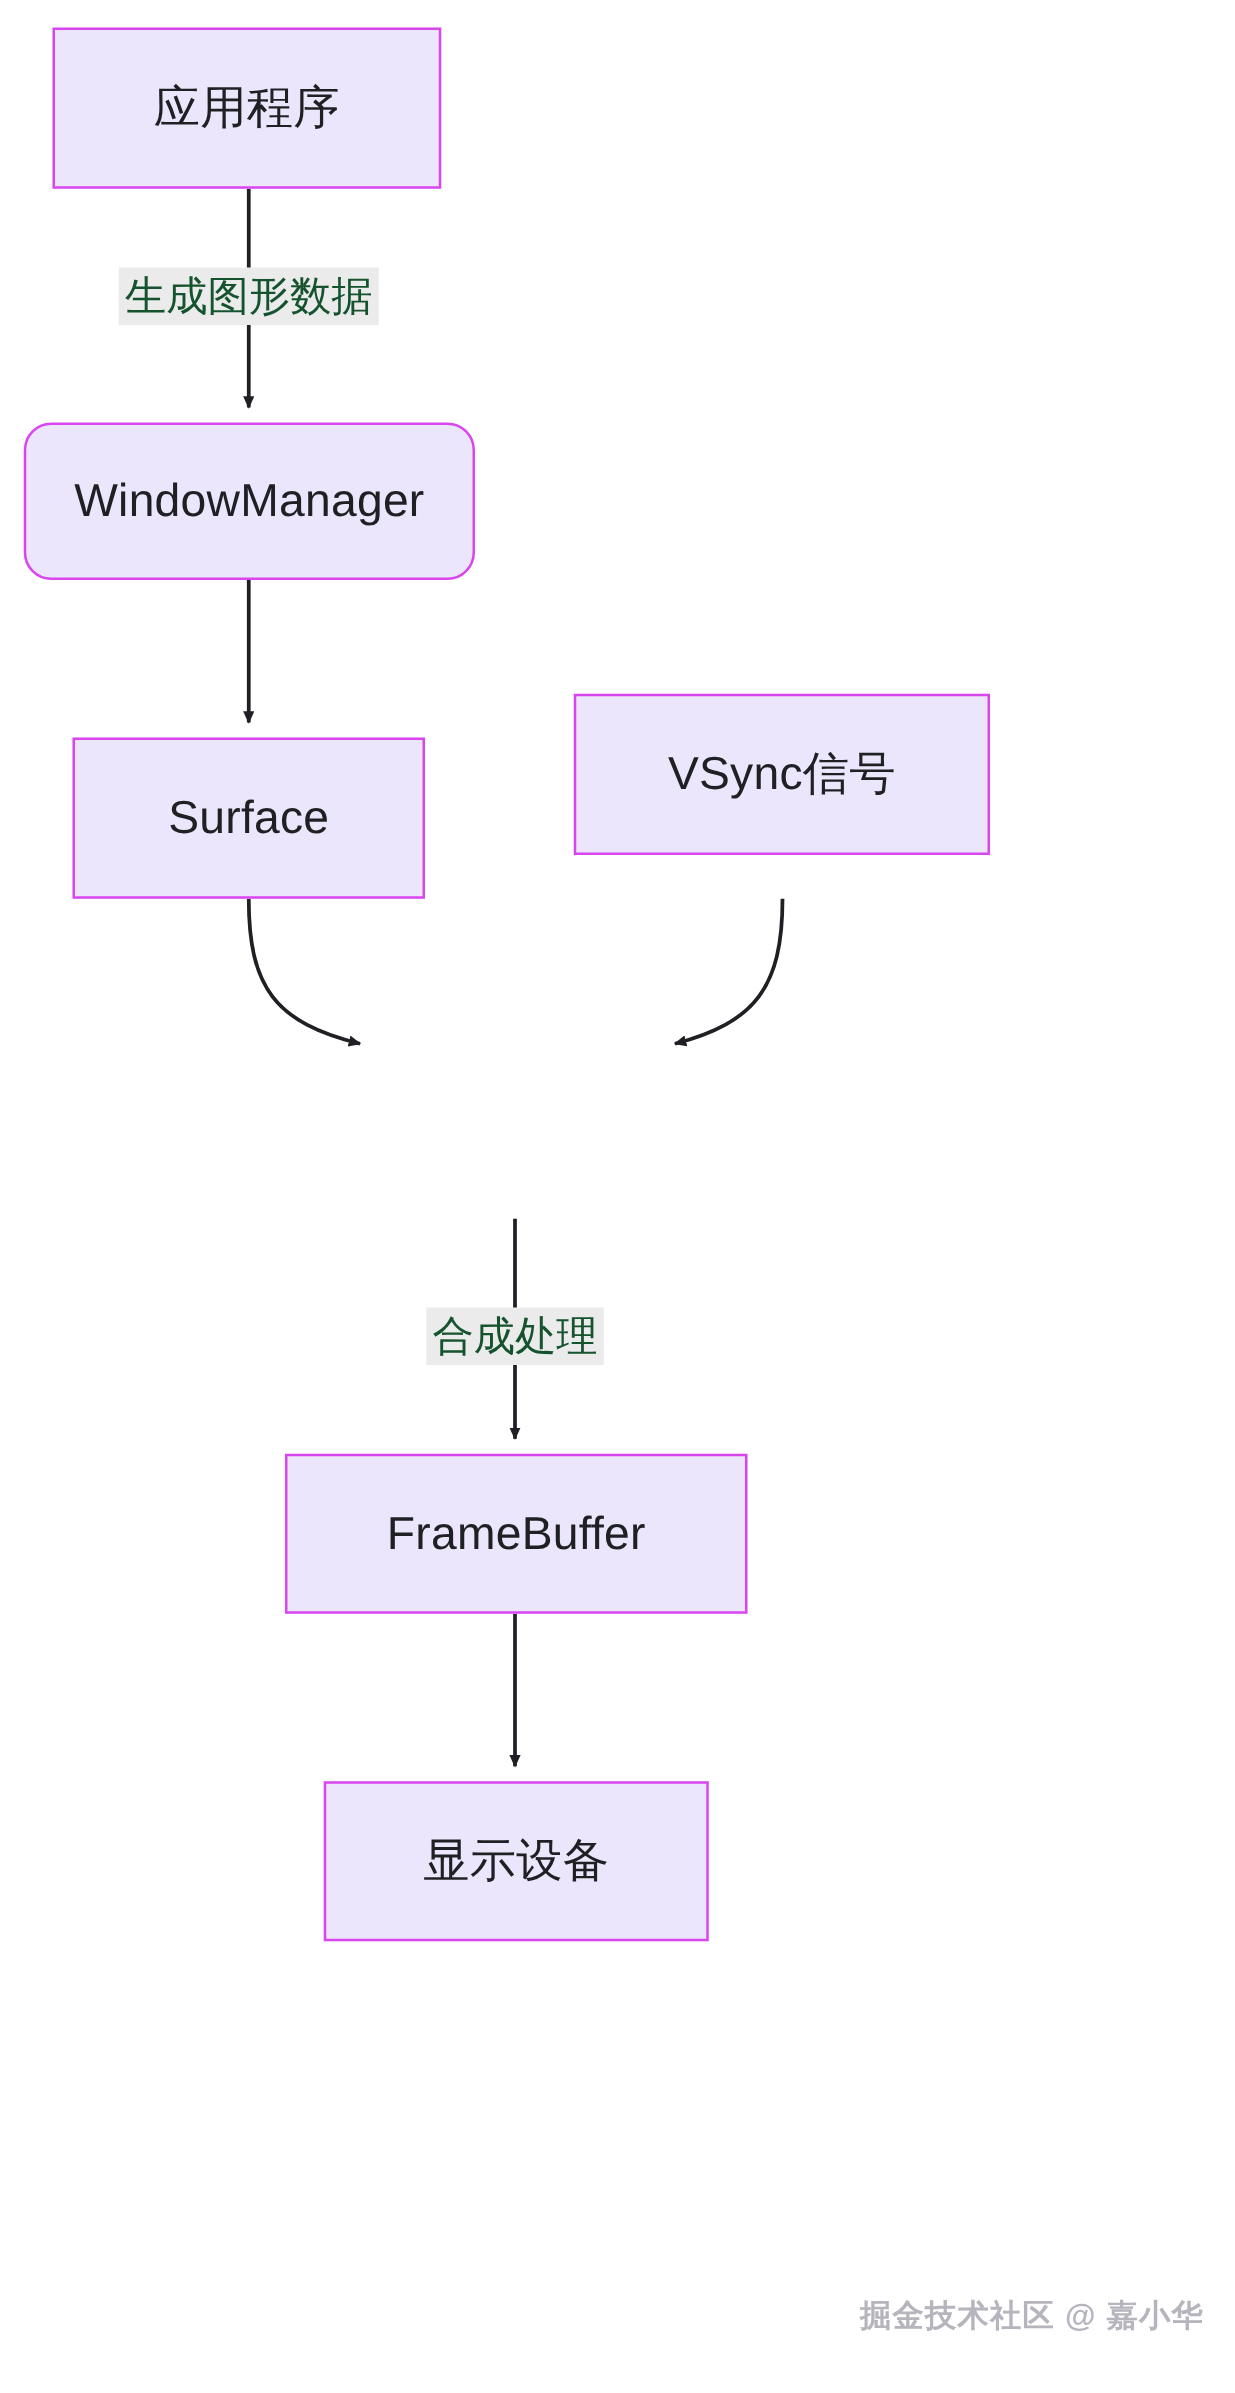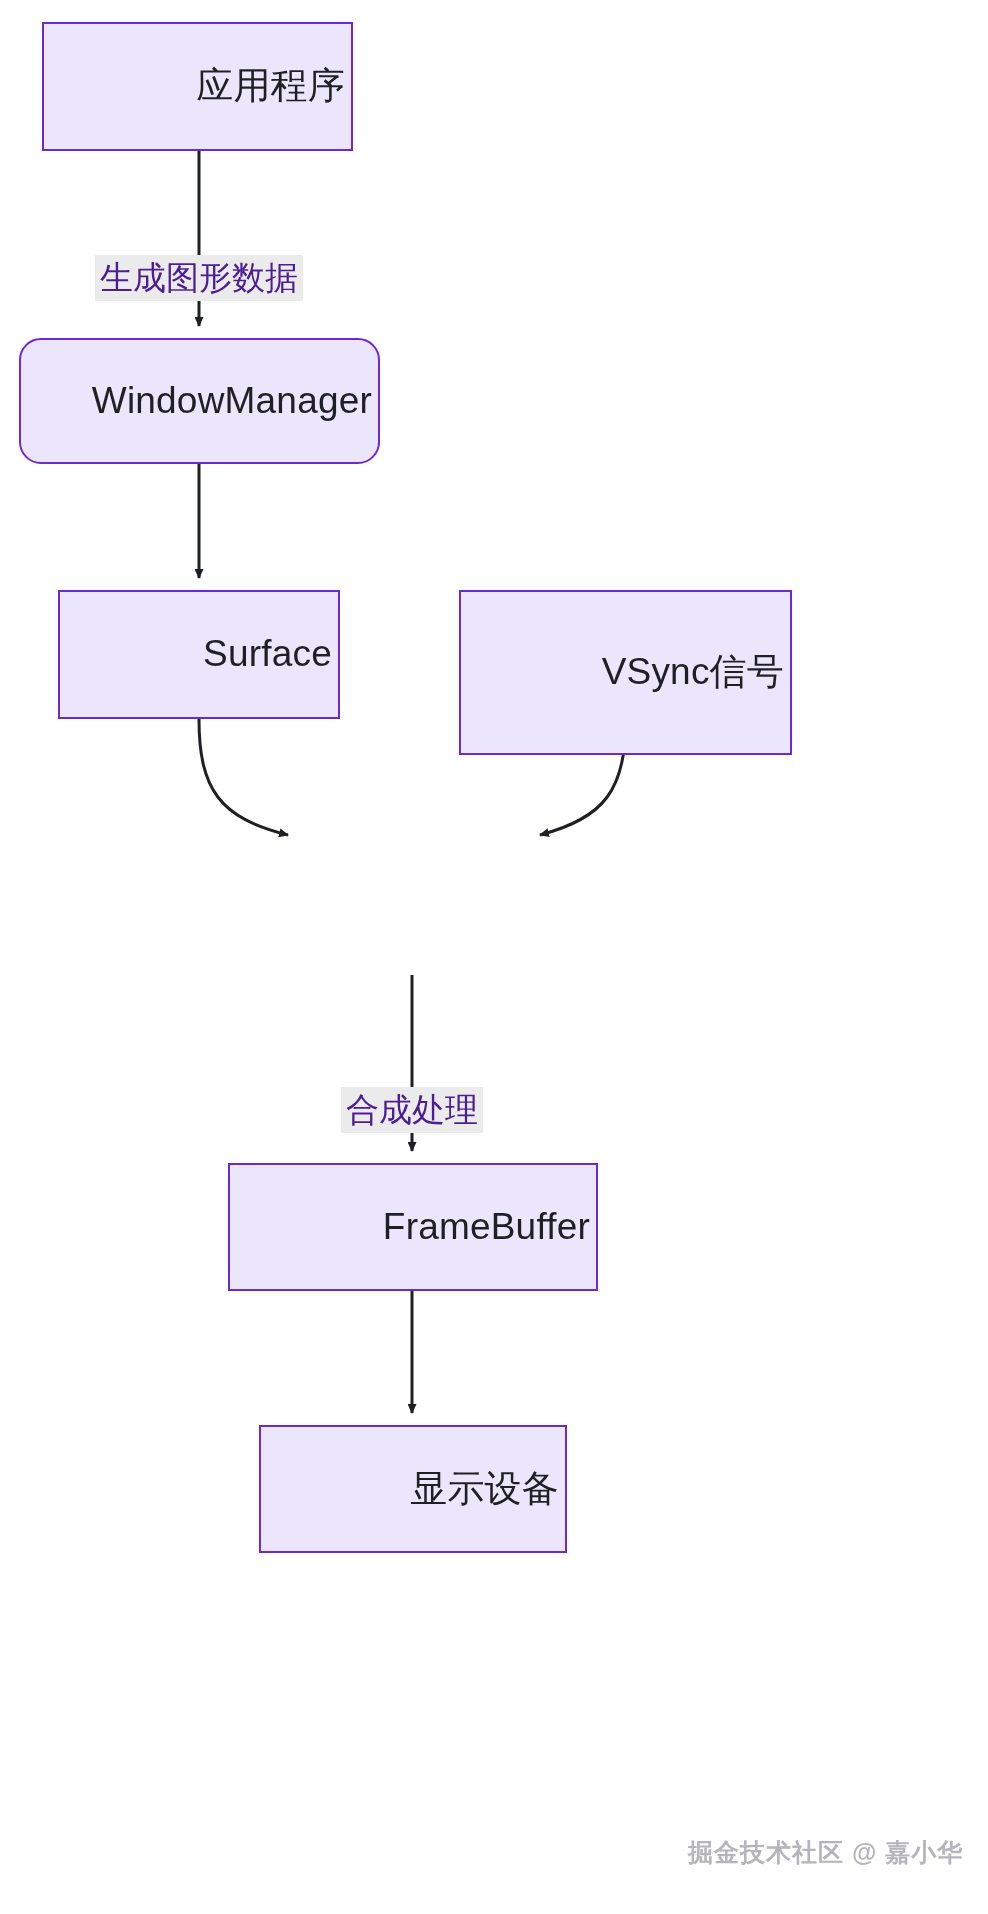--- a/index.html
+++ b/index.html
@@ -30,24 +30,24 @@
     width: 988px;
     height: 1914px;
     z-index: 1;
   }
 
   .node {
     position: absolute;
     z-index: 2;
     box-sizing: border-box;
     background: #ebe6fb;
-    border: 2px solid #6d28d9;
+    border: 2px solid #d946ef;
     display: flex;
     align-items: center;
-    justify-content: flex-end;
+    justify-content: center;
     text-align: center;
     color: #1f2024;
     font-size: 37px;
     line-height: 1.2;
     font-weight: 400;
     letter-spacing: 0.2px;
   }
   .node.rounded {
     border-radius: 22px;
   }
@@ -56,27 +56,26 @@
     display: block;
     padding: 0 6px;
     white-space: nowrap;
   }
 
   
   .edge-label {
     position: absolute;
     z-index: 3;
     background: #ebebeb;
-    color: #4c1d95;
+    color: #14532d;
     font-size: 33px;
     line-height: 1.28;
     padding: 2px 5px;
     white-space: nowrap;
     transform: translateX(-50%);
-    margin-top: 41px;
   }
 
   .watermark {
     position: absolute;
     z-index: 4;
     color: #b6b4bd;
     font-size: 25px;
     white-space: nowrap;
     letter-spacing: 1px;
   }
@@ -111,21 +110,21 @@
   </div>
 
   <div class="node rounded" style="left:19px; top:338px; width:361px; height:126px;">
     <span class="node-label">WindowManager</span>
   </div>
 
   <div class="node" style="left:58px; top:590px; width:282px; height:129px;">
     <span class="node-label">Surface</span>
   </div>
 
-  <div class="node" style="left:459px; top:590px; width:333px; height:165px;">
+  <div class="node" style="left:459px; top:555px; width:333px; height:129px;">
     <span class="node-label">VSync信号</span>
   </div>
 
 
   <div class="node" style="left:228px; top:1163px; width:370px; height:128px;">
     <span class="node-label">FrameBuffer</span>
   </div>
 
   <div class="node" style="left:259px; top:1425px; width:308px; height:128px;">
     <span class="node-label">显示设备</span>

